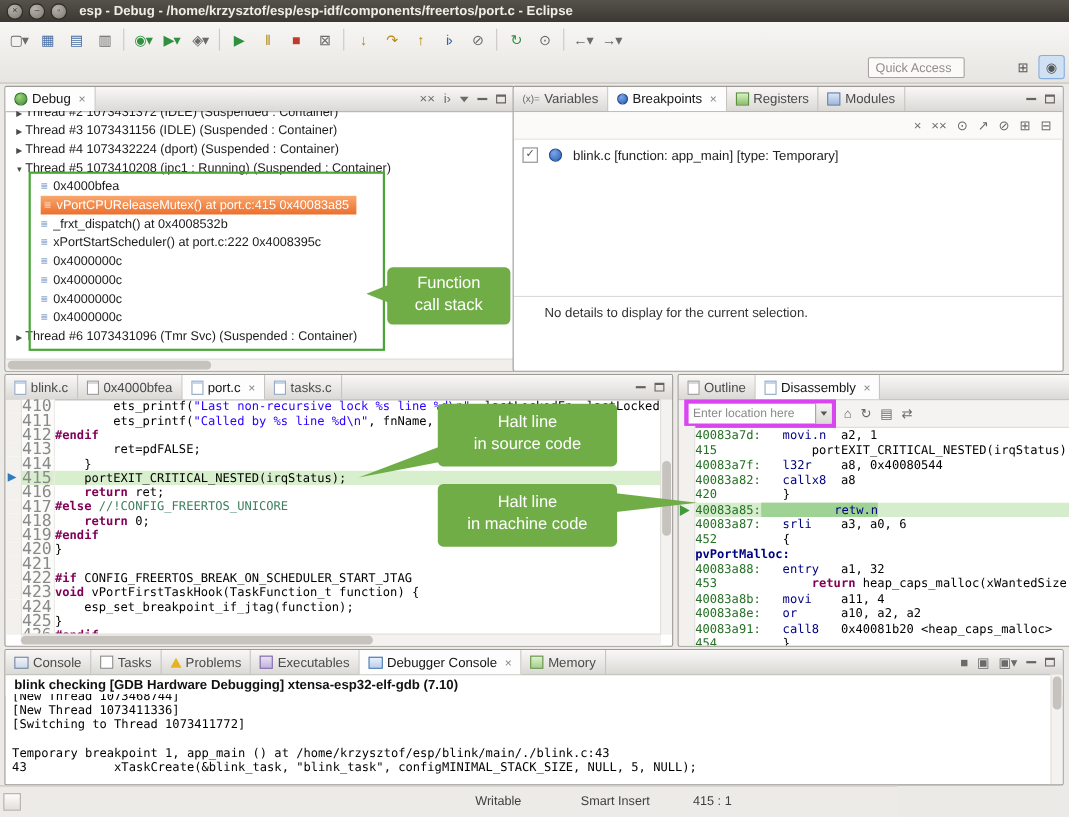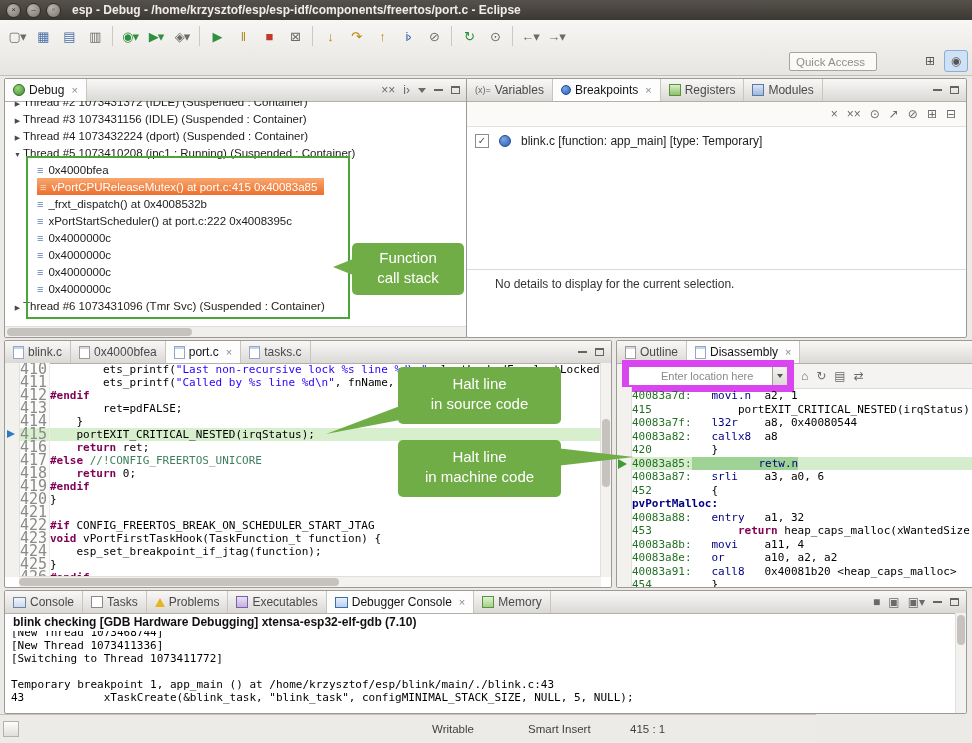--- a/index.html
+++ b/index.html
@@ -93,21 +93,21 @@
     border-top:4.5px solid transparent;border-bottom:4.5px solid transparent;}
   .sd{color:#7f0055;font-weight:bold}.sk{color:#7f0055;font-weight:bold}
   .ss{color:#2a00ff}.sc{color:#3f7f5f}.sp{color:#000}
   .vsb{position:absolute;right:0;top:22px;bottom:10px;width:10px;background:#f3f2f0;border-left:1px solid #e2dfdb;}
   .vsb .th{position:absolute;left:1px;right:1px;top:26%;height:32%;background:#c6c3be;border-radius:4px;}
   .hsb{position:absolute;left:14px;right:10px;bottom:0;height:10px;background:#f3f2f0;border-top:1px solid #e2dfdb;}
   .hsb .th{position:absolute;top:1px;bottom:1px;left:0;width:55%;background:#c6c3be;border-radius:4px;}
   
   #disasmPanel{left:616px;top:340px;width:407px;height:248px;}
   .d-toolbar{height:24px;display:flex;align-items:center;background:#f4f3f1;border-bottom:1px solid #dddbd6;padding:0 2px;}
-  .combo{display:flex;align-items:stretch;height:18px;border:7px solid #d946ef;background:#fff;width:130px;margin:0 3px;flex:none;padding-left:28px;}
+  .combo{display:flex;align-items:stretch;height:18px;border:4px solid #d946ef;background:#fff;width:130px;margin:0 3px;flex:none;}
   .combo .ph{flex:1;display:flex;align-items:center;padding:0 4px;color:#8a8a8a;font-size:11px;white-space:nowrap;overflow:hidden;}
   .combo .dd{width:14px;background:linear-gradient(#f5f4f2,#dcd9d5);border-left:1px solid #a19d98;
     display:flex;align-items:center;justify-content:center;}
   .combo .dd::before{content:"";width:0;height:0;border-left:3px solid transparent;border-right:3px solid transparent;border-top:4px solid #555;}
   .d-body{position:absolute;top:46px;left:0;right:10px;bottom:0;display:flex;overflow:hidden;}
   .d-mg{width:14px;flex:none;background:#f2f1ee;border-right:1px solid #e3e1dd;}
   .d-code{flex:1;overflow:hidden;padding-top:2px;}
   .drow{height:13.5px;line-height:13.5px;white-space:pre;font-family:"DejaVu Sans Mono",monospace;font-size:11px;}
   .drow.cur{background:#d6edcd;}
   .drow.cur .d-mn{background:#9fd295;padding-left:47px;}

